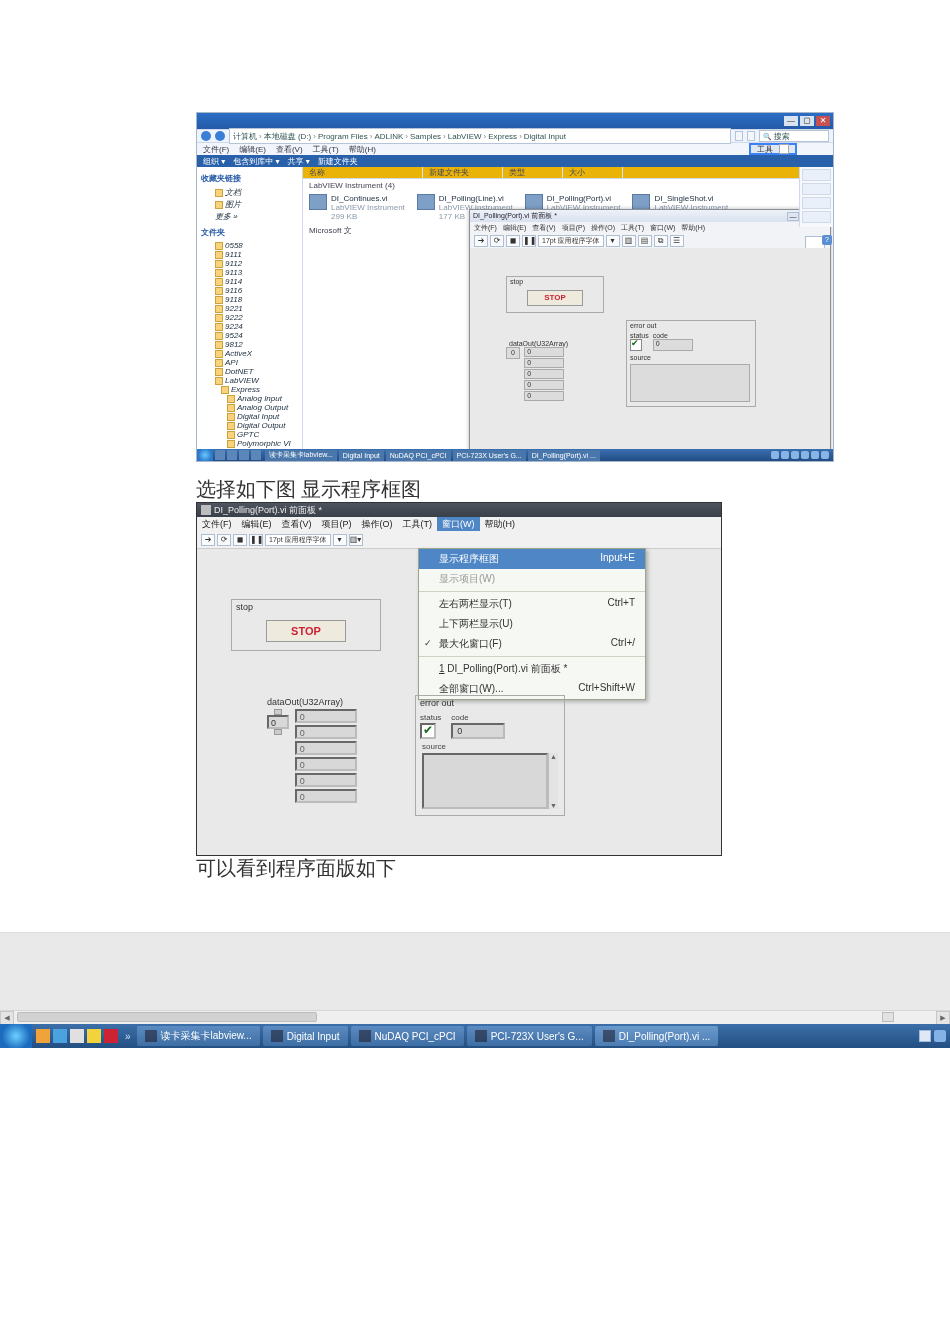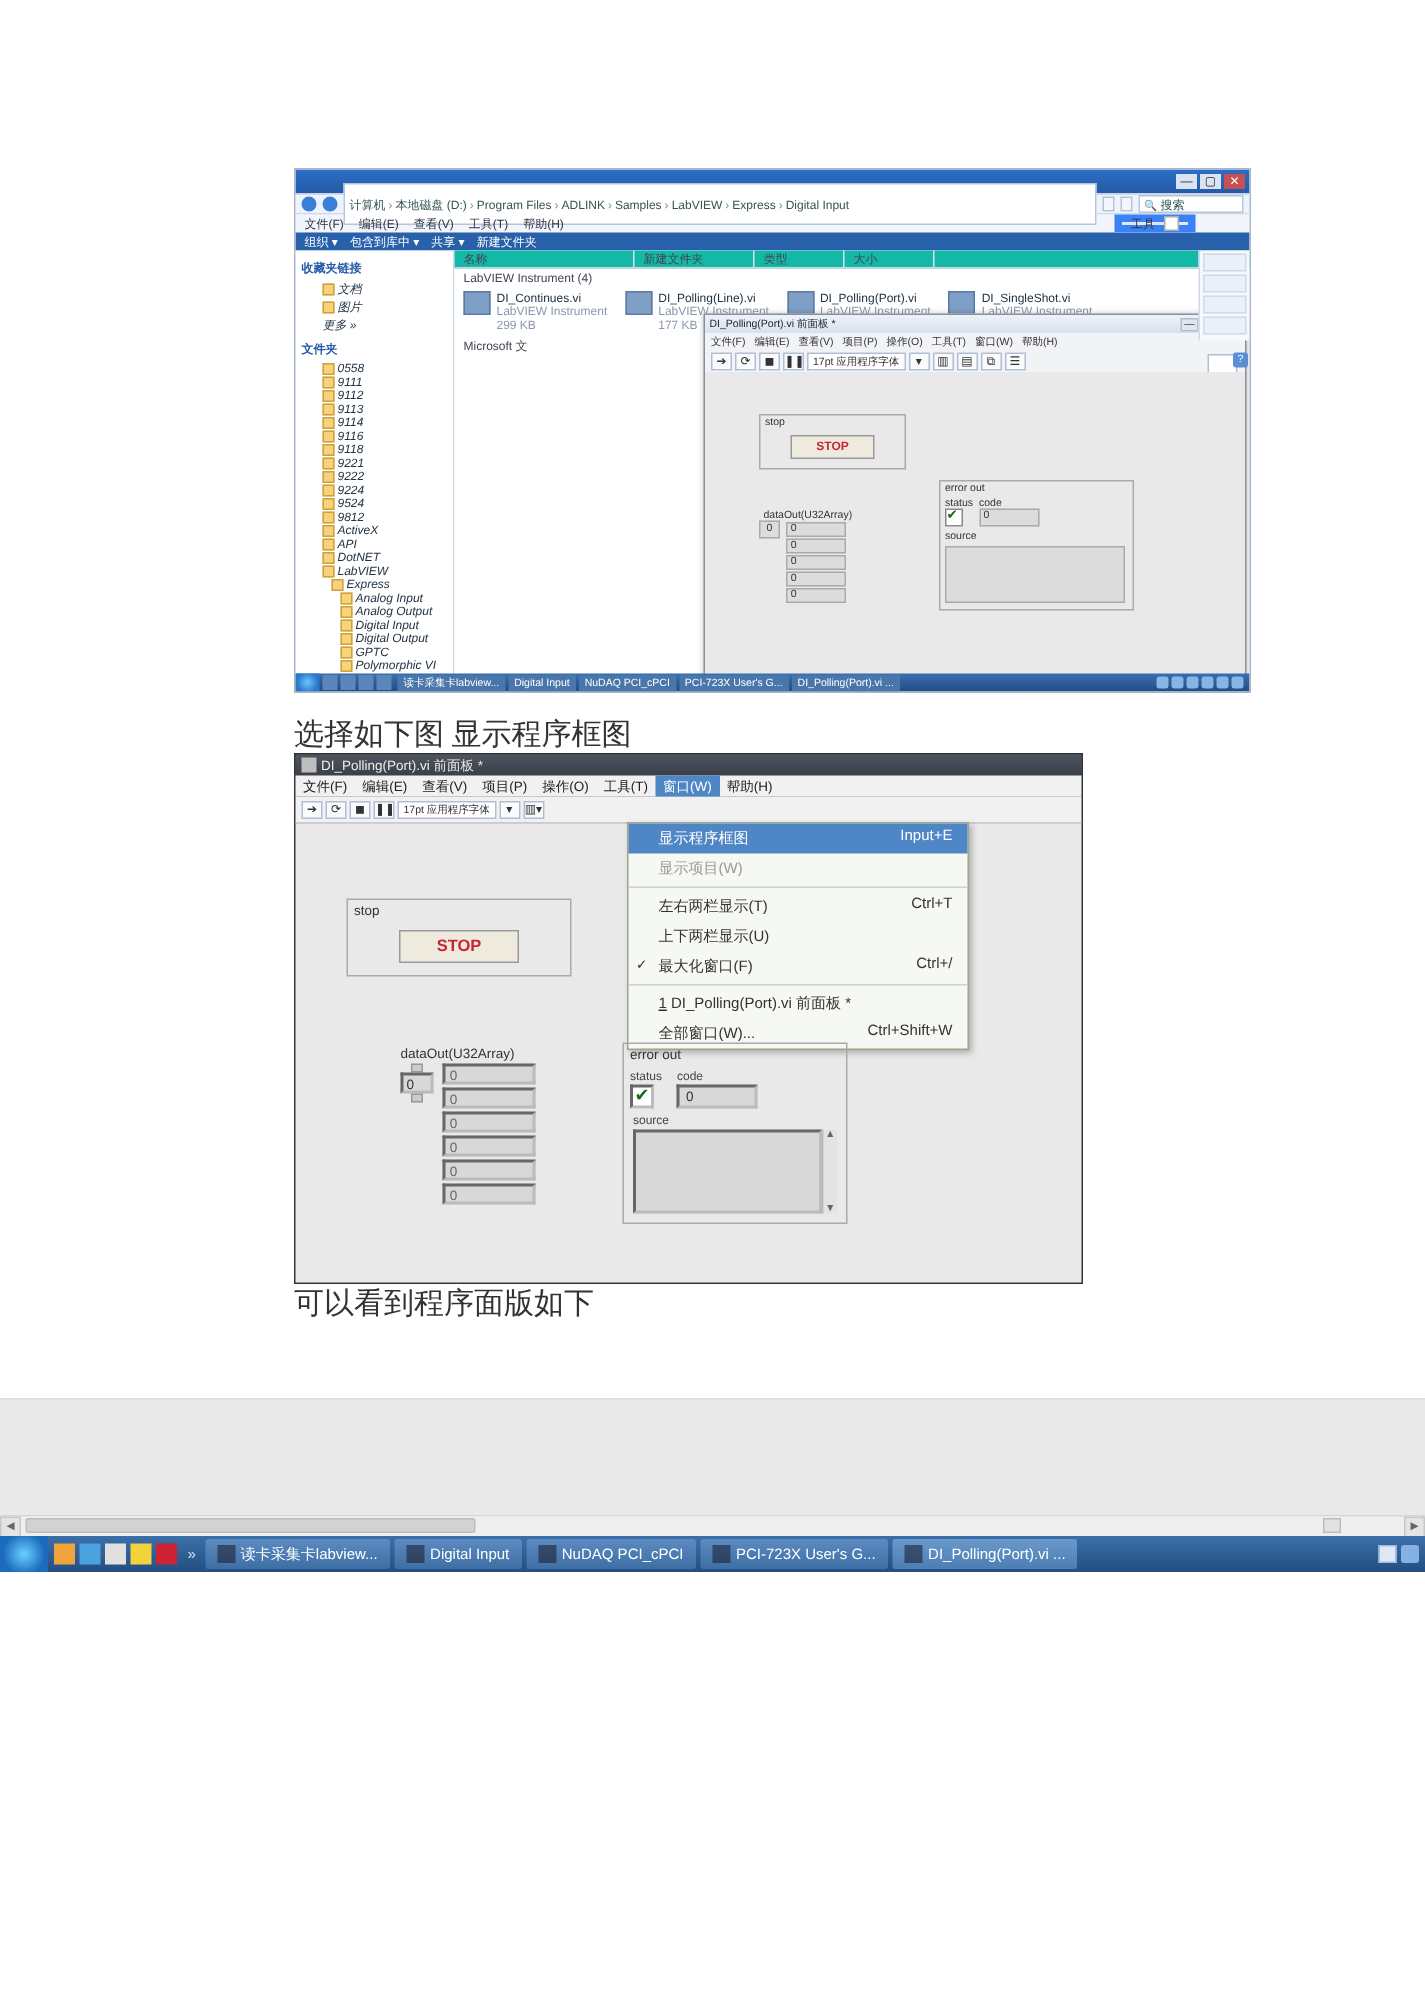--- a/index.html
+++ b/index.html
@@ -19,21 +19,21 @@
     padding: 0 3px; justify-content:space-between;
   }
   .win-ctrls { display:flex; gap:2px; }
   .win-btn { width:14px; height:10px; background:#d9e3f2; color:#222; text-align:center; line-height:10px; font-size:8px; }
   .win-btn.close{ background:#c75050; color:#fff;}
   .shot1 .addr {
     display:flex; align-items:center; height:14px; background:#eef4fd;
     padding:0 4px; gap:4px; font-size:8px; color:#355; border-top:1px solid #cfd9ea; border-bottom:1px solid #cfd9ea;
   }
   .nav-circle{width:10px;height:10px;border-radius:50%;background:#3a7fd5;}
-  .addr-box{flex:1;background:#fff;border:1px solid #b6c4d9;height:28px;display:flex;align-items:center;padding:0 3px;gap:2px;}
+  .addr-box{flex:1;background:#fff;border:1px solid #b6c4d9;height:16px;display:flex;align-items:center;padding:0 3px;gap:2px;}
   .addr-seg{color:#355;}
   .sep{color:#888;}
   .dd-small{width:8px;height:10px;background:#f3f6fb;border:1px solid #b6c4d9;}
   .search-box{display:flex;align-items:center;gap:2px;background:#fff;border:1px solid #b6c4d9;height:12px;padding:0 3px;width:70px;}
   .search-icon::before{content:"🔍";font-size:7px;}
 
   .shot1 .menu1 {
     display:flex; gap:10px; height:12px; background:#f2f6fc; padding:0 6px;
     align-items:center; font-size:8px; color:#334;
   }
@@ -49,21 +49,21 @@
     overflow:hidden;
   }
   .shot1 .sidebar .hdr{font-weight:bold; color:#245aa7; margin:2px 0;}
   .fold-icon{display:inline-block;width:8px;height:8px;background:#f9d27a;border:1px solid #caa23e;margin-right:2px;vertical-align:middle;}
   .tree-item{padding-left:14px; white-space:nowrap;font-style:italic;}
   .tree-item.d1{padding-left:20px;}
   .tree-item.d2{padding-left:26px;}
 
   .shot1 .main { flex:1; background:#fff; display:flex; flex-direction:column; font-size:8px; position:relative;}
   .shot1 .colhead {
-    display:flex; height:12px; background:#14b8a6; border-bottom:1px solid #d0d8e6; color:#445;
+    display:flex; height:12px; background:#eab308; border-bottom:1px solid #d0d8e6; color:#445;
   }
   .shot1 .colhead div{padding:0 6px; border-right:1px solid #d9e1ee;}
   .shot1 .group-hdr{padding:2px 6px; color:#445;}
   .shot1 .vi-row{display:flex; gap:12px; padding:2px 6px; flex-wrap:wrap;}
   .vi-card{display:flex; gap:4px; align-items:flex-start;}
   .vi-ico{width:18px;height:16px;background:#7e9fc6;border:1px solid #5a7aa4;}
   .vi-txt .t{color:#234;}
   .vi-txt .s{color:#8a98ab;}
 
   
@@ -94,21 +94,21 @@
   .nm{width:40px;height:12px;background:#dcdcdc;border:1px solid #aaa;padding:0 2px;font-size:7px;}
   .src{margin:2px 3px 4px;width:120px;height:38px;background:#dcdcdc;border:1px solid #aaa;}
   .lvw .arrbox{position:absolute;left:36px;top:92px;width:120px;}
   .lvw .arrbox .lbl{font-size:7px;padding:0 3px;}
   .lvw .arrbox .idx{display:inline-block;width:14px;height:12px;background:#dcdcdc;border:1px solid #aaa;font-size:7px;text-align:center;line-height:10px;vertical-align:top;}
   .lvw .arrbox .cells{display:inline-flex;flex-direction:column;gap:1px;margin-left:2px;}
   .lvw .arrbox .cell{width:40px;height:10px;background:#dcdcdc;border:1px solid #aaa;font-size:7px;padding-left:2px;}
 
   .shot1 .right-strip{position:absolute;right:0;top:54px;width:34px;height:60px;background:#f6f8fb;border-left:1px solid #cfd9ea;display:flex;flex-direction:column;gap:2px;padding:2px;}
   .rstool{width:100%;height:12px;background:#eaf0f9;border:1px solid #cfd9ea;}
-  .shot1 .tool-lbl{position:absolute;right:36px;top:30px;height:12px;background:#dfe7f3;border:5px solid #3b82f6;padding:0 6px;font-size:8px;display:flex;align-items:center;gap:6px;}
+  .shot1 .tool-lbl{position:absolute;right:36px;top:30px;height:12px;background:#dfe7f3;border:2px solid #3b82f6;padding:0 6px;font-size:8px;display:flex;align-items:center;gap:6px;}
   .shot1 .tool-lbl .dd{width:10px;height:10px;border:1px solid #aaa;background:#fff;}
 
   
   .shot1 .taskbar1{position:absolute;left:0;bottom:0;right:0;height:12px;background:linear-gradient(#3a6fb0,#224d84);display:flex;align-items:center;font-size:7px;color:#fff;}
   .shot1 .taskbar1 .start{width:16px;height:12px;background:radial-gradient(circle at 50% 50%, #6bc6ff 0%, #2a78c9 70%);}
   .shot1 .taskbar1 .ql{display:flex;gap:2px;padding:0 2px;}
   .shot1 .taskbar1 .ql span{width:10px;height:10px;background:#5b86b9;}
   .shot1 .taskbar1 .task{flex:0 0 auto;height:11px;background:#4a77ab;display:flex;align-items:center;padding:0 4px;margin-left:2px;white-space:nowrap;}
   .shot1 .taskbar1 .spacer{flex:1;}
   .shot1 .taskbar1 .tray{display:flex;gap:2px;padding:0 4px;}

